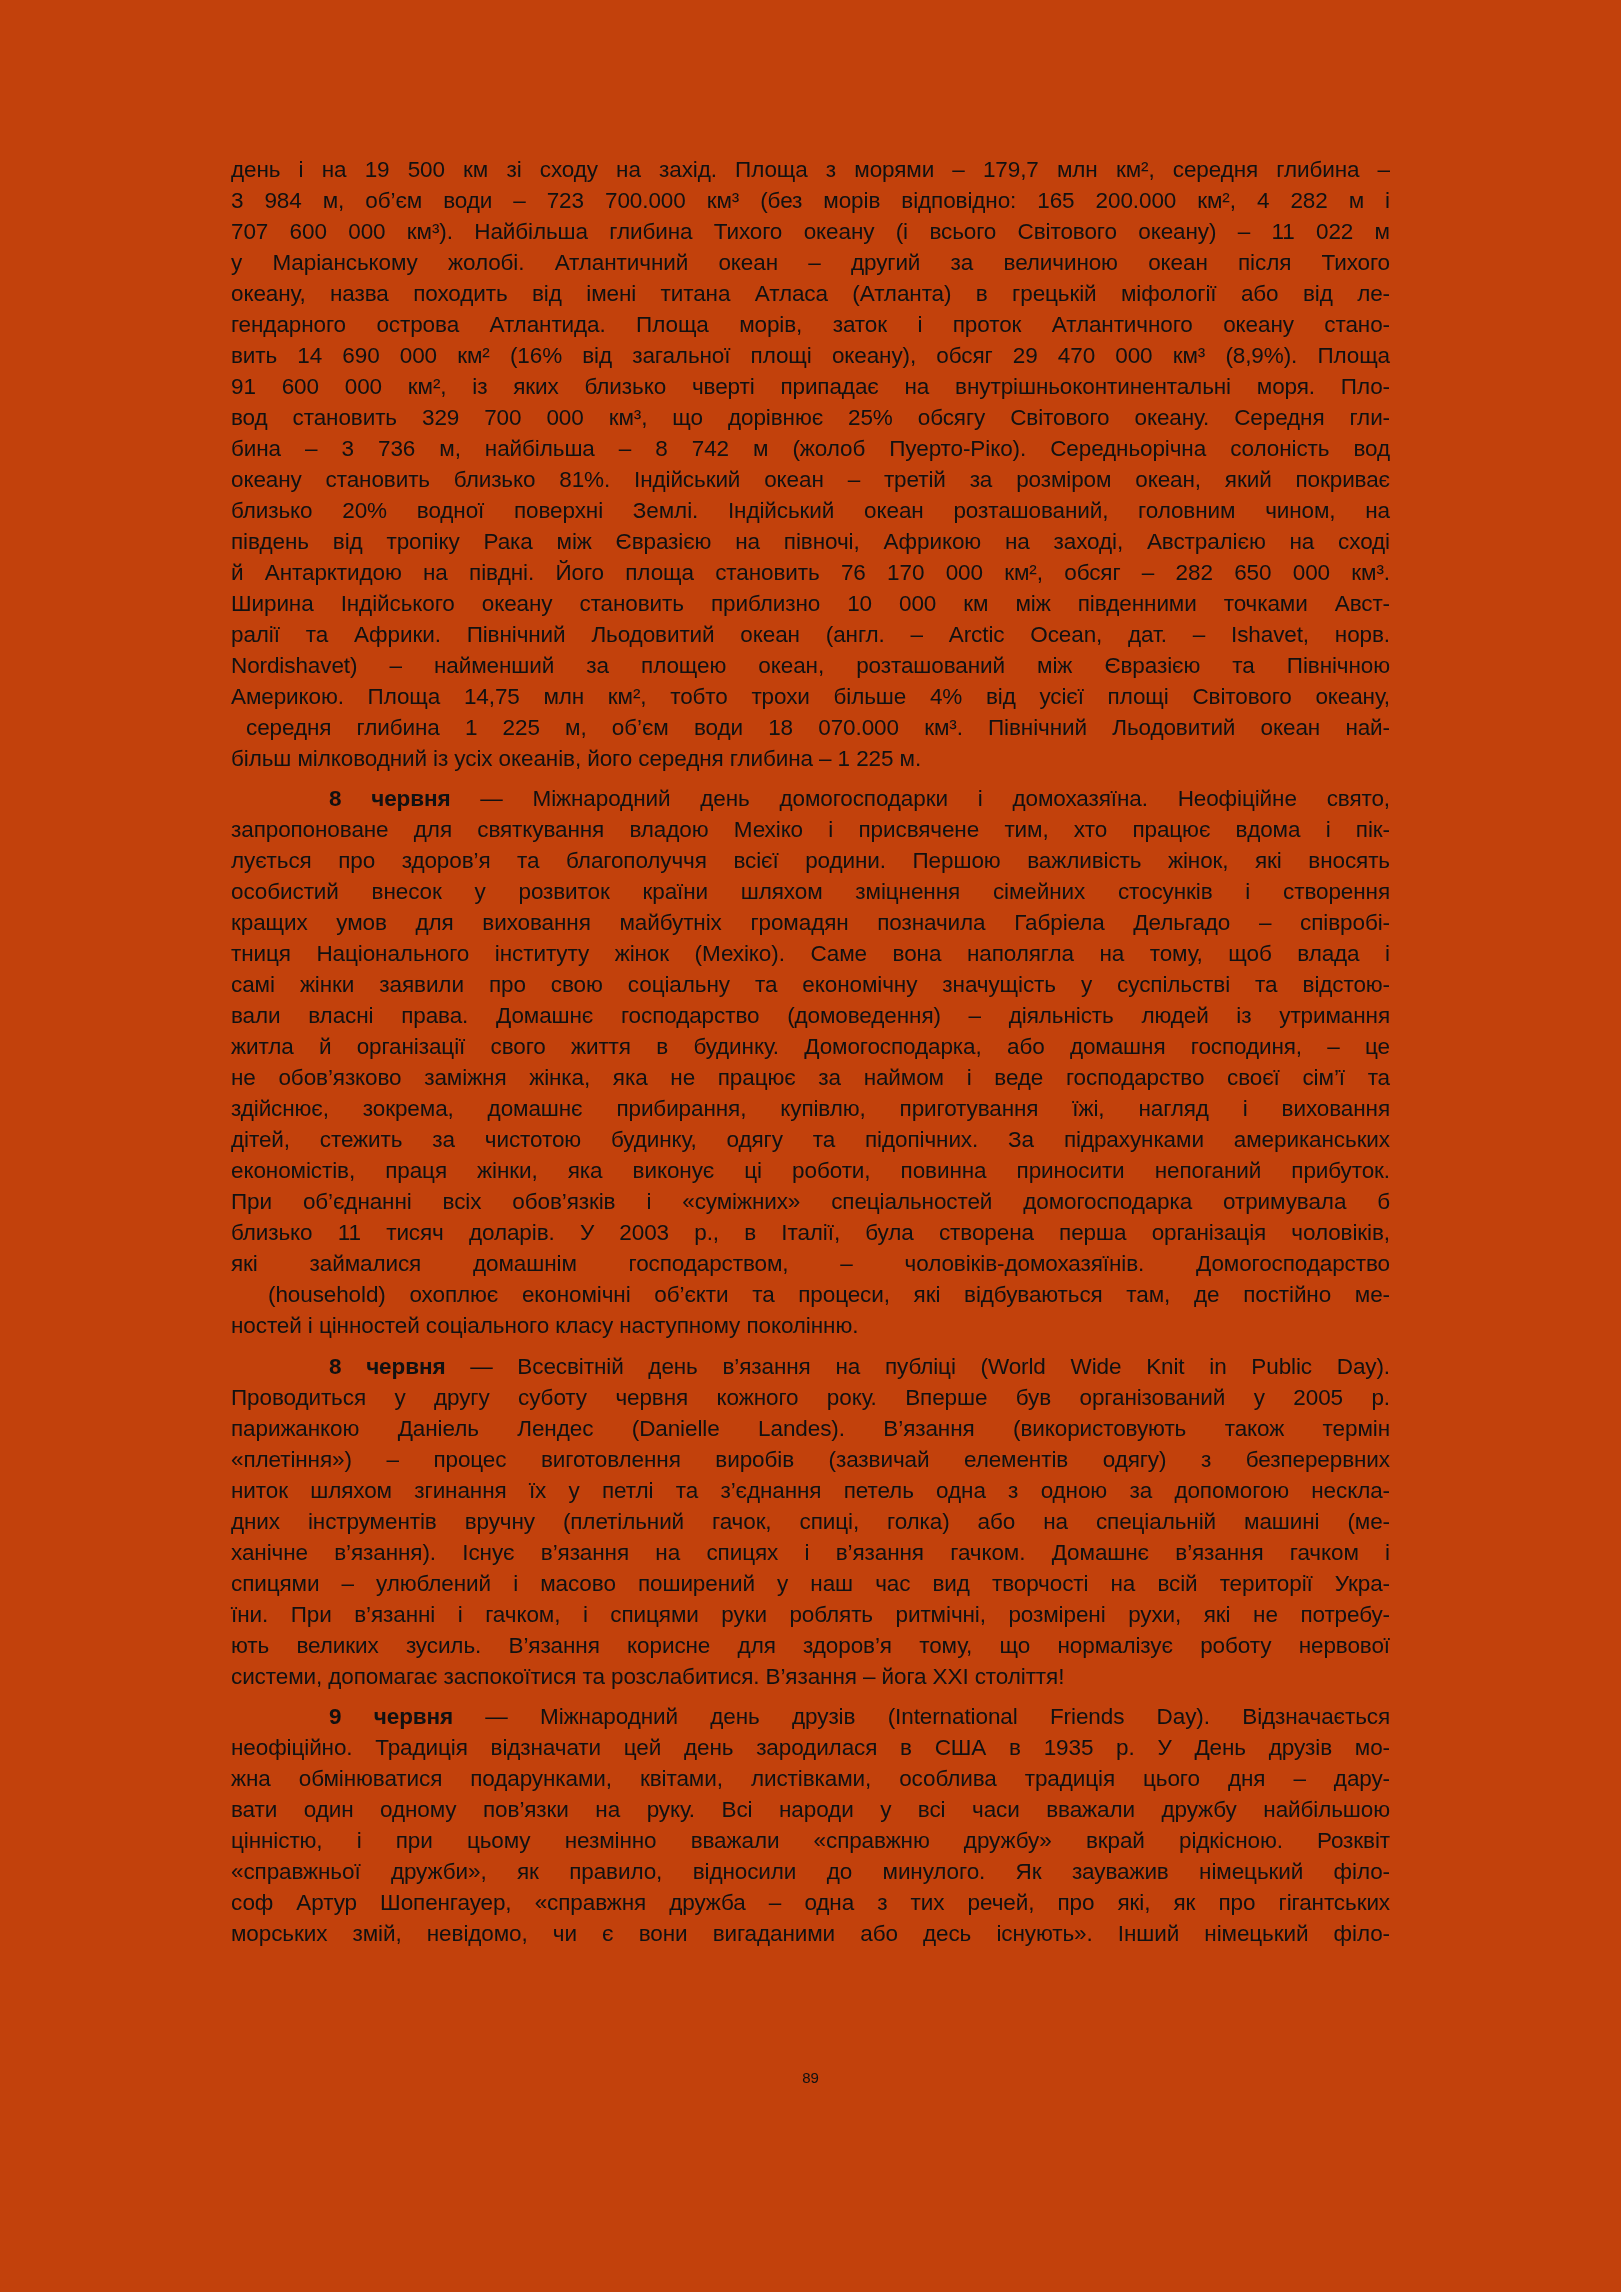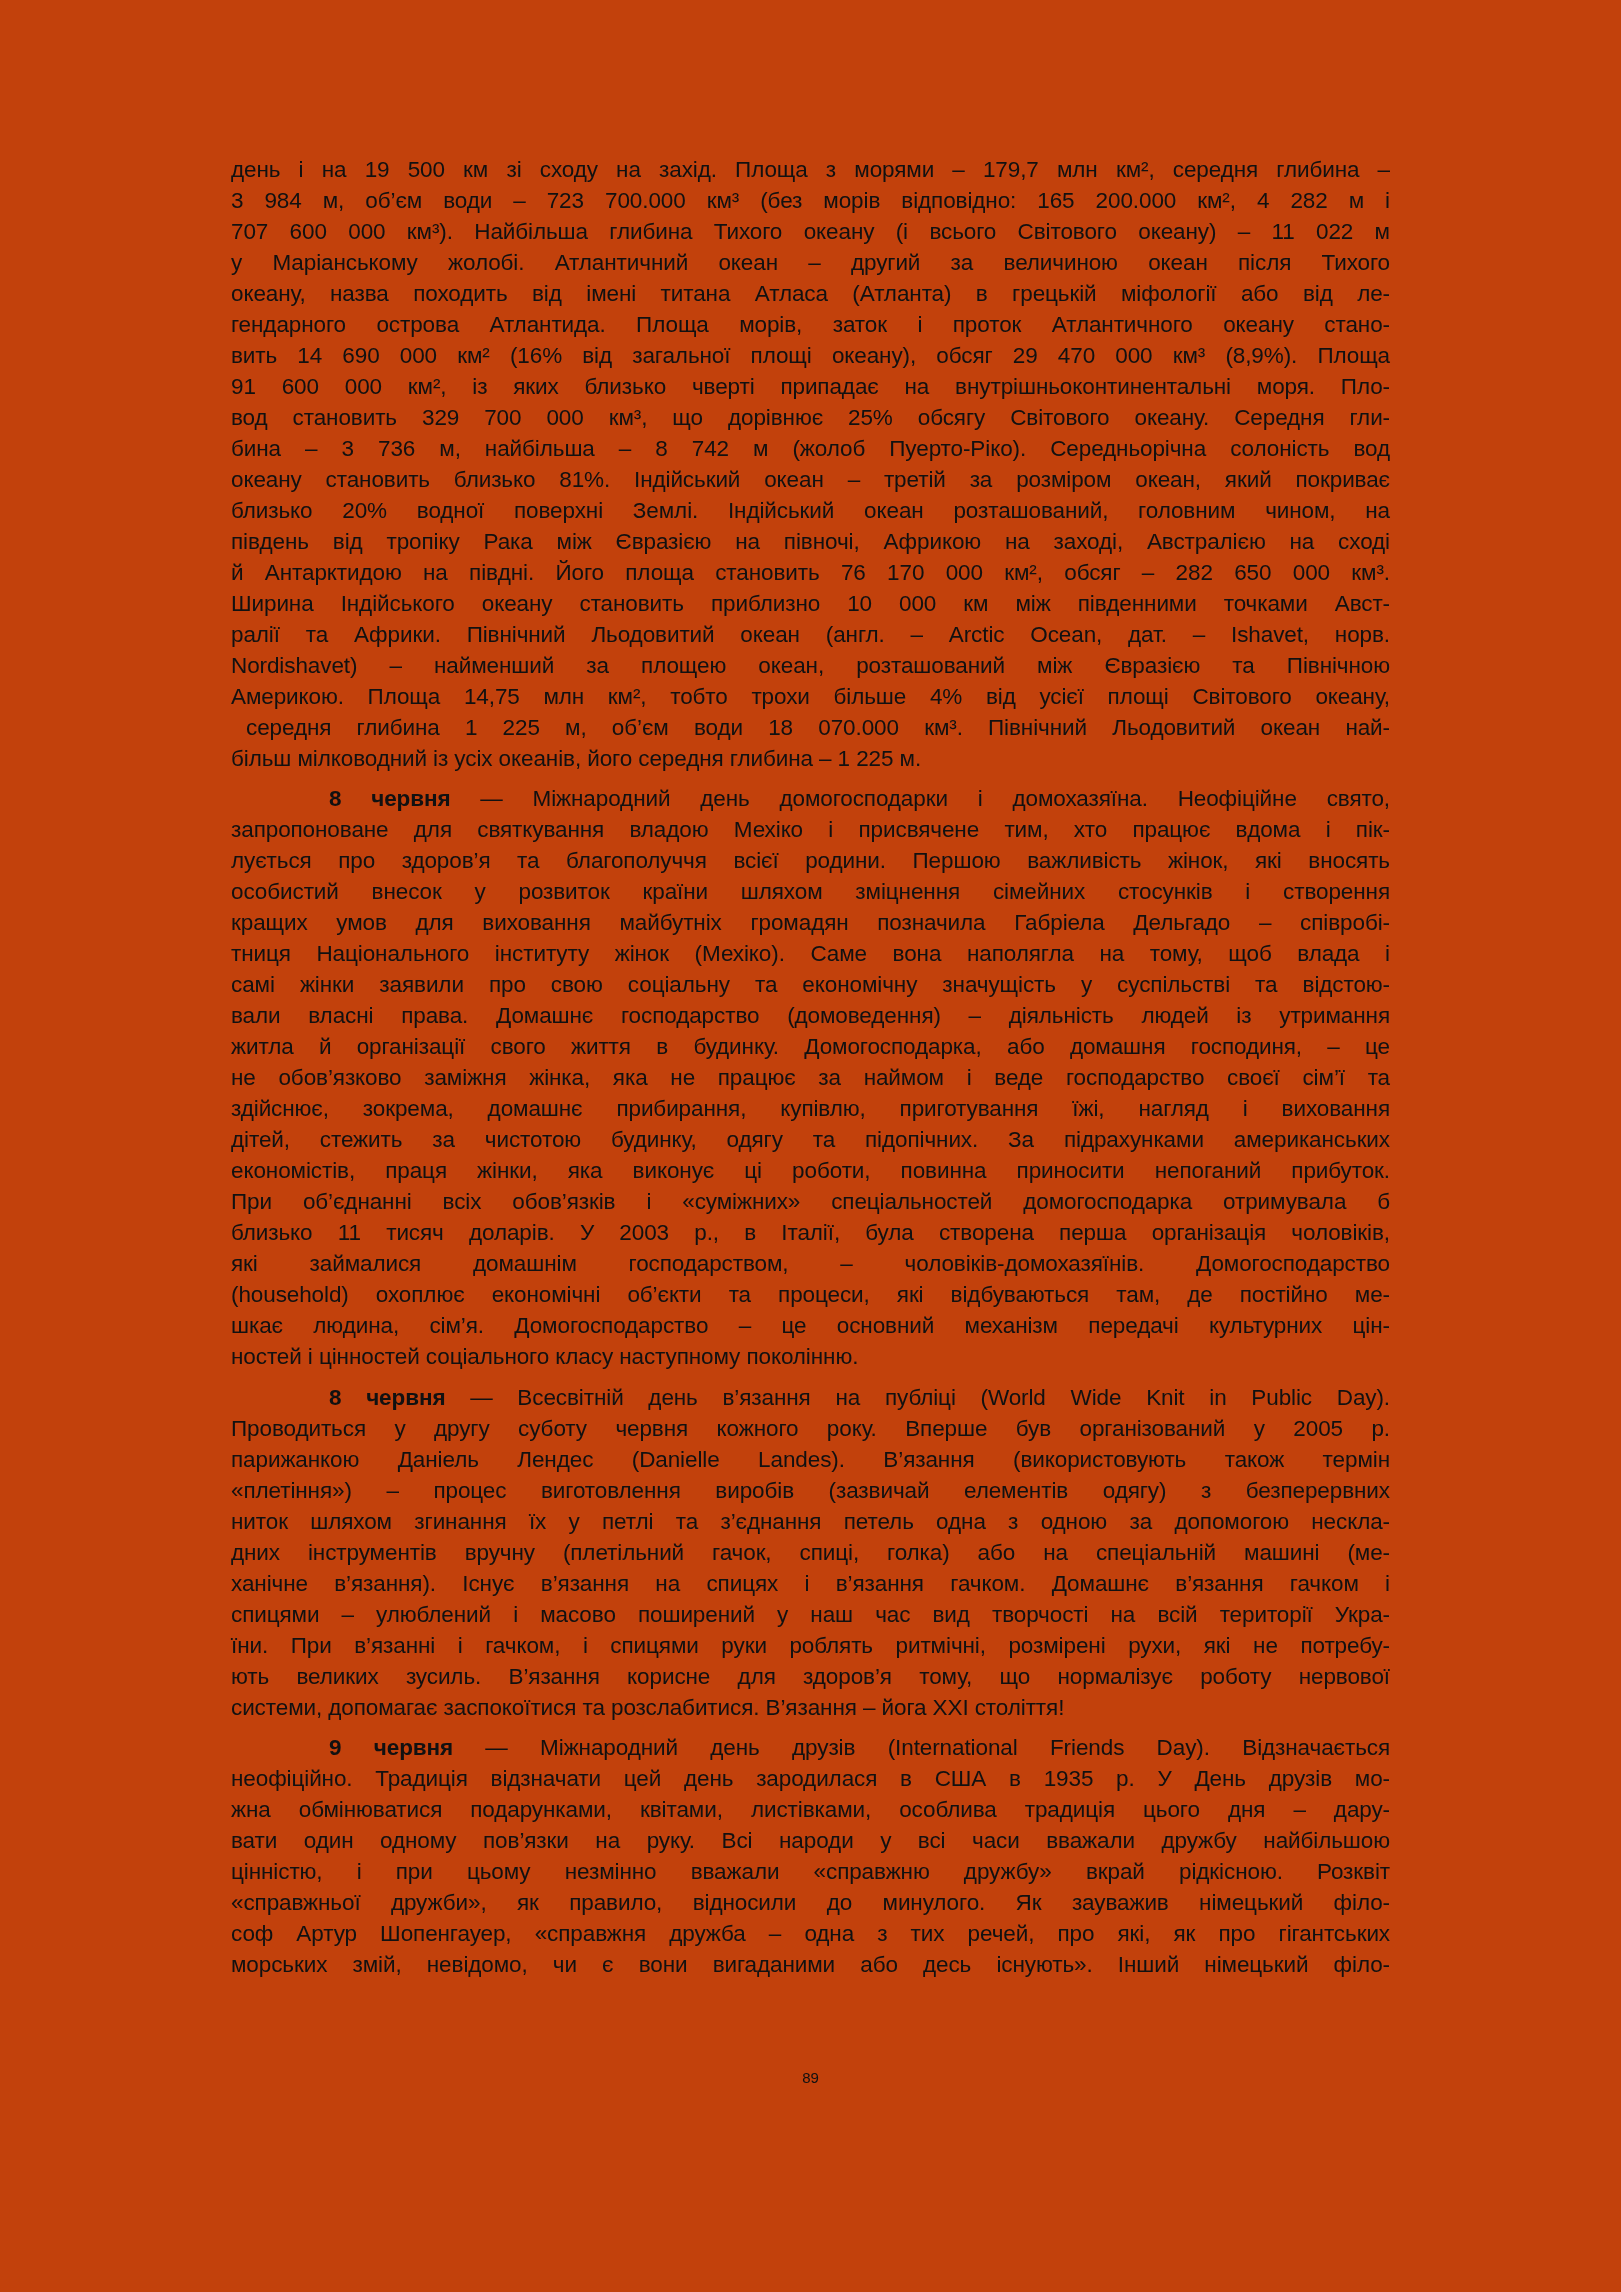--- a/index.html
+++ b/index.html
@@ -60,22 +60,21 @@
         <span class="line"><span style="white-space: nowrap;"><span>самі жінки заявили про свою соціальну та економічну значущість у суспільстві та відстою-</span></span></span>
         <span class="line"><span style="white-space: nowrap;"><span>вали власні права. Домашнє господарство (домоведення) – діяльність людей із утримання</span></span></span>
         <span class="line"><span style="white-space: nowrap;"><span>житла й організації свого життя в будинку. Домогосподарка, або домашня господиня, – це</span></span></span>
         <span class="line"><span style="white-space: nowrap;"><span>не обов’язково заміжня жінка, яка не працює за наймом і веде господарство своєї сім’ї та</span></span></span>
         <span class="line"><span style="white-space: nowrap;"><span>здійснює, зокрема, домашнє прибирання, купівлю, приготування їжі, нагляд і виховання</span></span></span>
         <span class="line"><span style="white-space: nowrap;"><span>дітей, стежить за чистотою будинку, одягу та підопічних. За підрахунками американських</span></span></span>
         <span class="line"><span style="white-space: nowrap;"><span>економістів, праця жінки, яка виконує ці роботи, повинна приносити непоганий прибуток.</span></span></span>
         <span class="line"><span style="white-space: nowrap;"><span>При об’єднанні всіх обов’язків і «суміжних» спеціальностей домогосподарка отримувала б</span></span></span>
         <span class="line"><span style="white-space: nowrap;"><span>близько 11 тисяч доларів. У 2003 р., в Італії, була створена перша організація чоловіків,</span></span></span>
         <span class="line"><span style="white-space: nowrap;"><span>які займалися домашнім господарством, – чоловіків-домохазяїнів. Домогосподарство</span></span></span>
-        <span class="line"><span style="white-space: nowrap;"><span>(household) охоплює економічні об’єкти та процеси, які відбуваються там, де постійно ме-</span></span></span>
-        <span class="line"><span style="white-space: nowrap;"><span>шкає людина, сім’я. Домогосподарство – це основний механізм передачі культурних цін-</span></span></span>
+        <span class="line"><span style="white-space: nowrap; margin-left: 37px;"><span>(household) охоплює економічні об’єкти та процеси, які відбуваються там, де постійно ме-</span></span></span>
         <span class="line last"><span>ностей і цінностей соціального класу наступному поколінню.</span></span>
       </div>
       <div class="para">
         <span class="line first"><span style="white-space: nowrap;"><span class="head">8 червня</span><span> — Всесвітній день в’язання на публіці (World Wide Knit in Public Day).</span></span></span>
         <span class="line"><span style="white-space: nowrap;"><span>Проводиться у другу суботу червня кожного року. Вперше був організований у 2005 р.</span></span></span>
         <span class="line"><span style="white-space: nowrap;"><span>парижанкою Даніель Лендес (Danielle Landes). В’язання (використовують також термін</span></span></span>
         <span class="line"><span style="white-space: nowrap;"><span>«плетіння») – процес виготовлення виробів (зазвичай елементів одягу) з безперервних</span></span></span>
         <span class="line"><span style="white-space: nowrap;"><span>ниток шляхом згинання їх у петлі та з’єднання петель одна з одною за допомогою нескла-</span></span></span>
         <span class="line"><span style="white-space: nowrap;"><span>дних інструментів вручну (плетільний гачок, спиці, голка) або на спеціальній машині (ме-</span></span></span>
         <span class="line"><span style="white-space: nowrap;"><span>ханічне в’язання). Існує в’язання на спицях і в’язання гачком. Домашнє в’язання гачком і</span></span></span>

